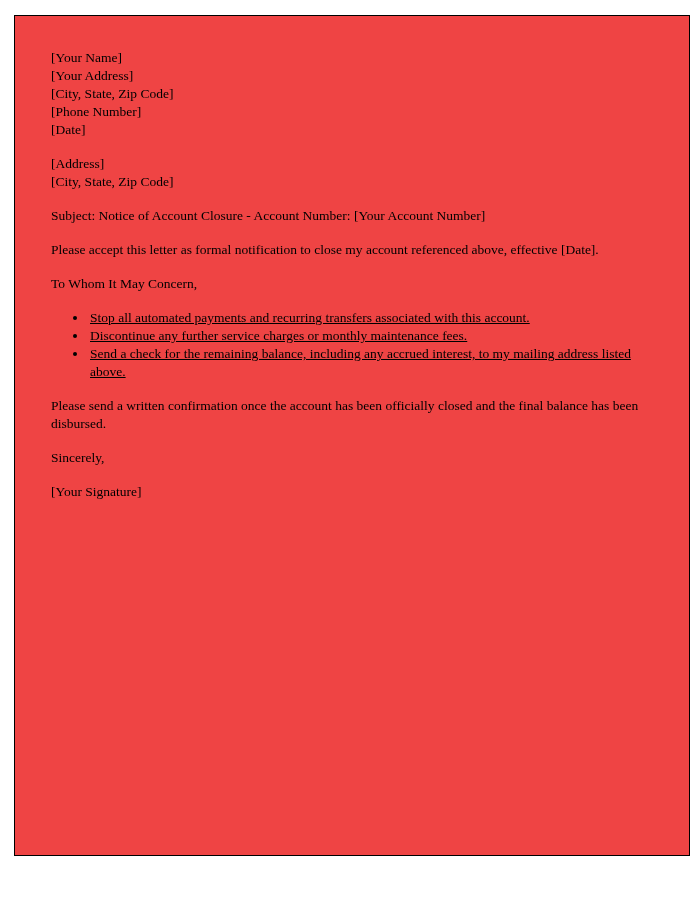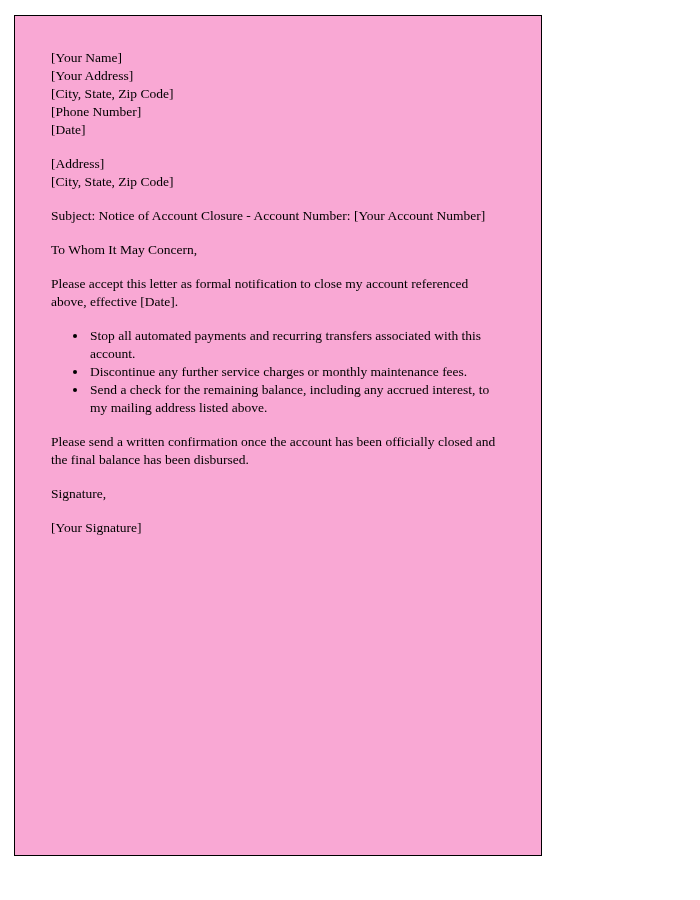--- a/index.html
+++ b/index.html
@@ -10,42 +10,43 @@
   }
   body {
     position: relative;
     font-family: "Liberation Serif", "DejaVu Serif", serif;
     color: #000000;
   }
   .page-frame {
     position: absolute;
     left: 14px;
     top: 15px;
-    width: 528px;
+    width: 676px;
     height: 841px;
     border: 1px solid #000000;
-    background: #f9a8d4;
+    background: #ef4444;
     overflow: hidden;
   }
   .letter {
     padding: 33px 36px 0 36px;
     font-size: 13.5px;
     line-height: 18px;
   }
   .block { margin-bottom: 16px; }
   .block div { white-space: nowrap; }
   .subject-line {
     font-weight: normal;
     margin-bottom: 16px;
   }
   .para { margin-bottom: 16px; }
   ul.bullet-list {
     margin: 16px 0 16px 0;
     padding-left: 37px;
     list-style-type: disc;
+    text-decoration: underline;
   }
   ul.bullet-list li {
     padding-left: 2px;
   }
 </style>
 </head>
 <body>
 
 <div class="page-frame">
   <div class="letter">
@@ -58,35 +59,35 @@
       <div>[Date]</div>
     </div>
 
     <div class="block">
       <div>[Address]</div>
       <div>[City, State, Zip Code]</div>
     </div>
 
     <div class="subject-line">Subject: Notice of Account Closure - Account Number: [Your Account Number]</div>
 
+    <div class="para">Please accept this letter as formal notification to close my account referenced above, effective [Date].</div>
+
     <div class="para">To Whom It May Concern,</div>
-
-    <div class="para">Please accept this letter as formal notification to close my account referenced above, effective [Date].</div>
 
 
 
     <ul class="bullet-list">
       <li>Stop all automated payments and recurring transfers associated with this account.</li>
       <li>Discontinue any further service charges or monthly maintenance fees.</li>
       <li>Send a check for the remaining balance, including any accrued interest, to my mailing address listed above.</li>
     </ul>
 
     <div class="para">Please send a written confirmation once the account has been officially closed and the final balance has been disbursed.</div>
 
 
-    <div class="para">Signature,</div>
+    <div class="para">Sincerely,</div>
 
     <div class="block">
       <div>[Your Signature]</div>
     </div>
 
   </div>
 </div>
 
 </body></html>

